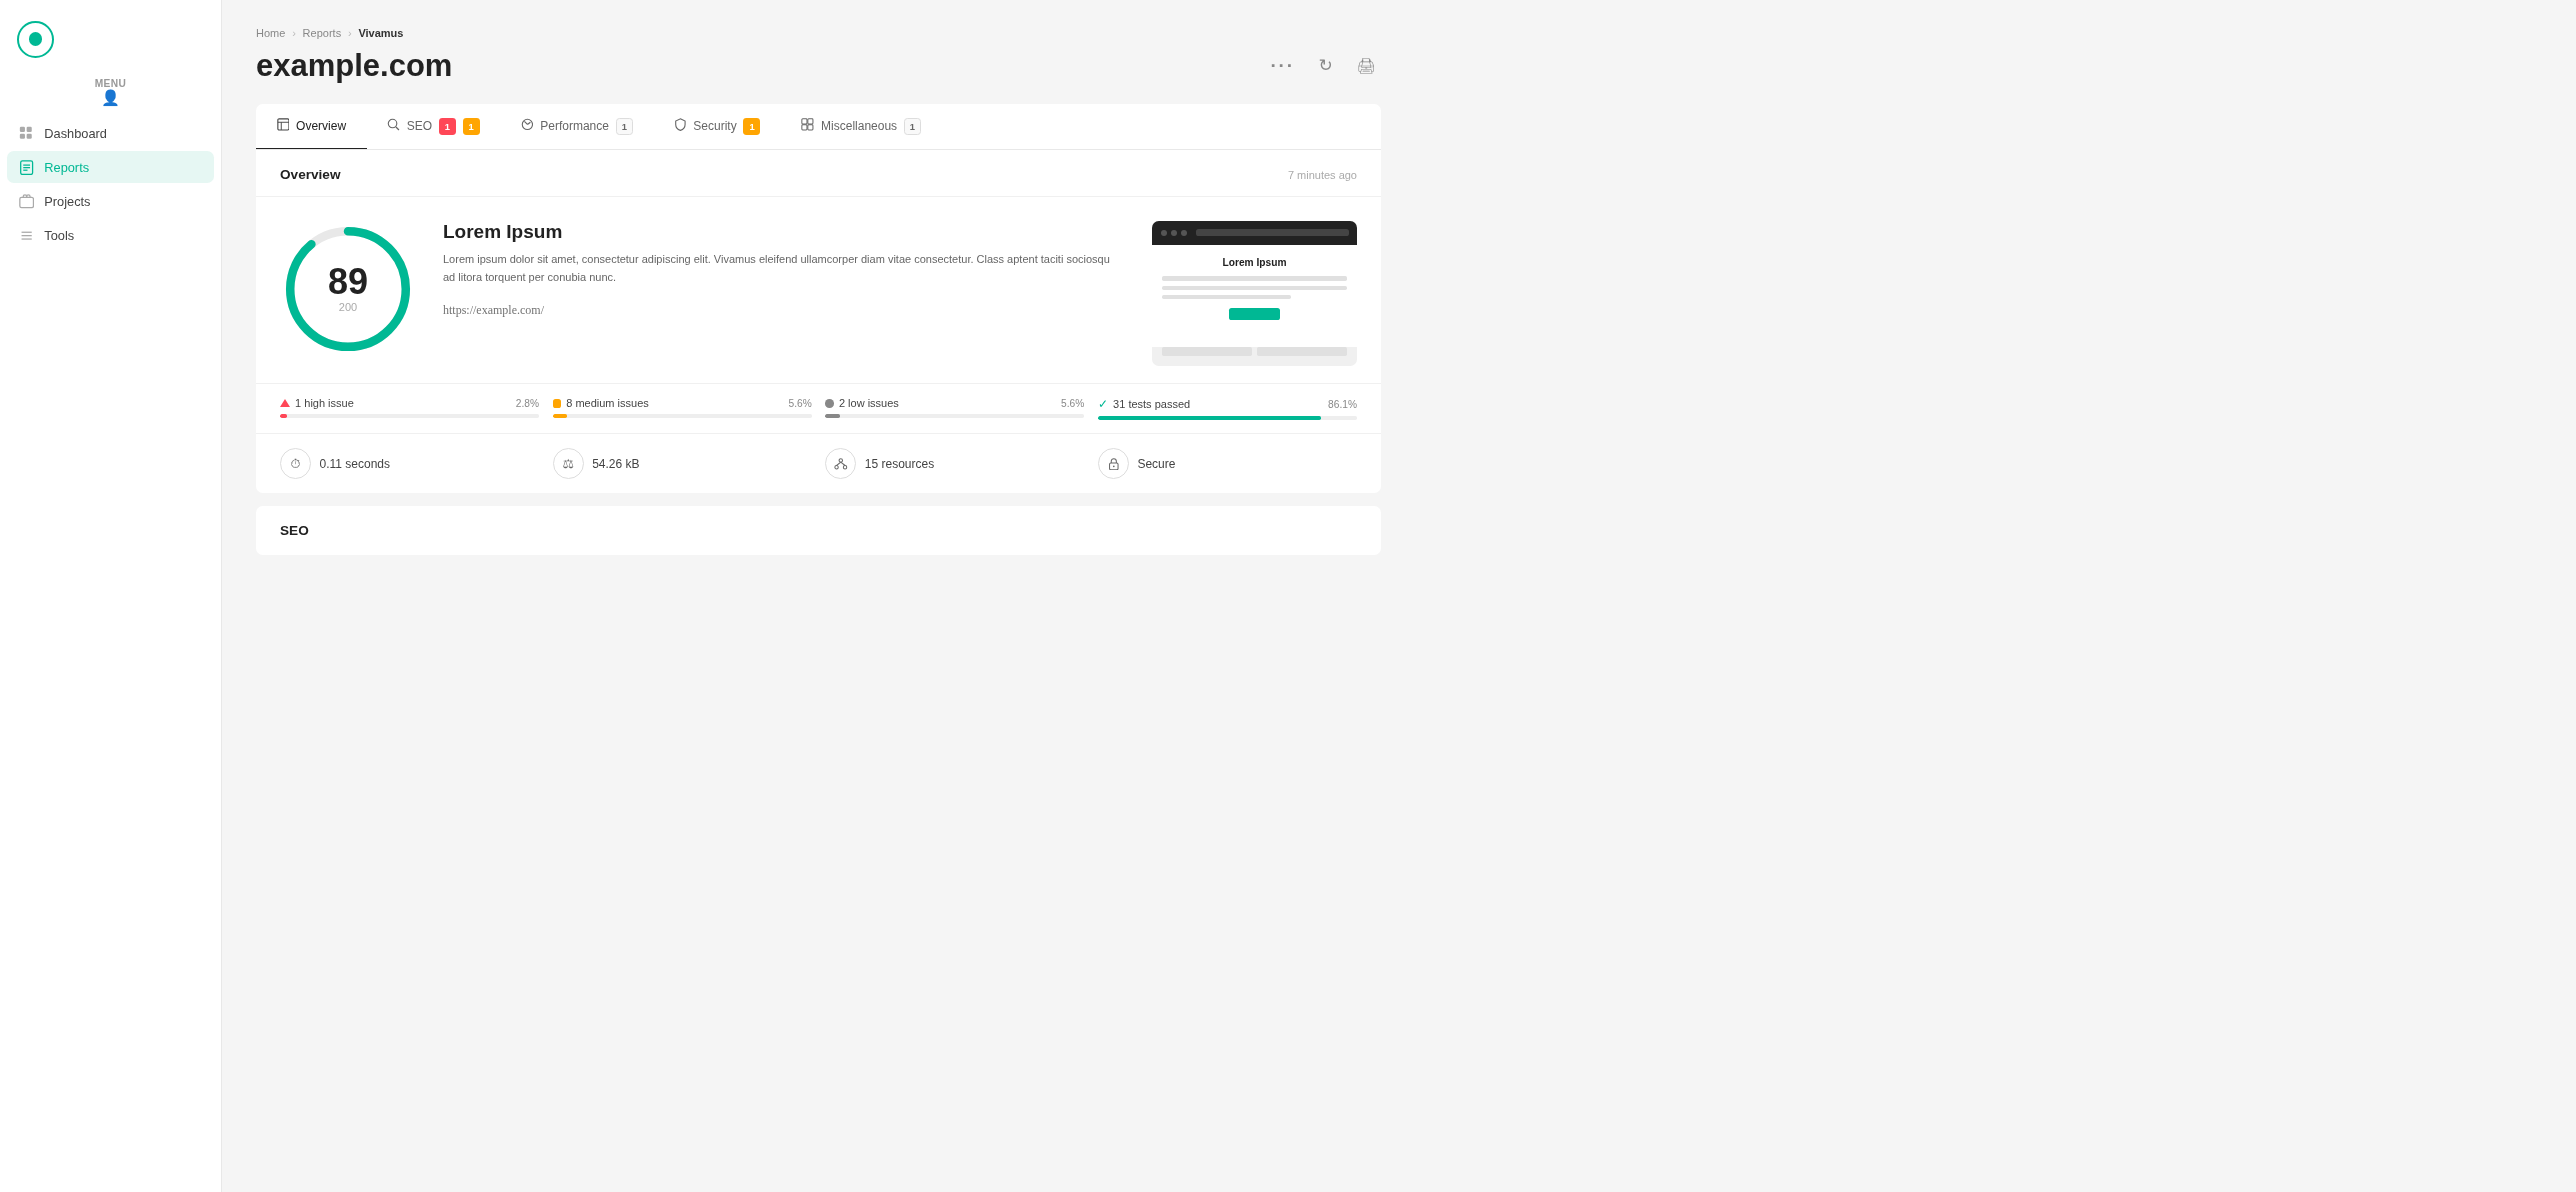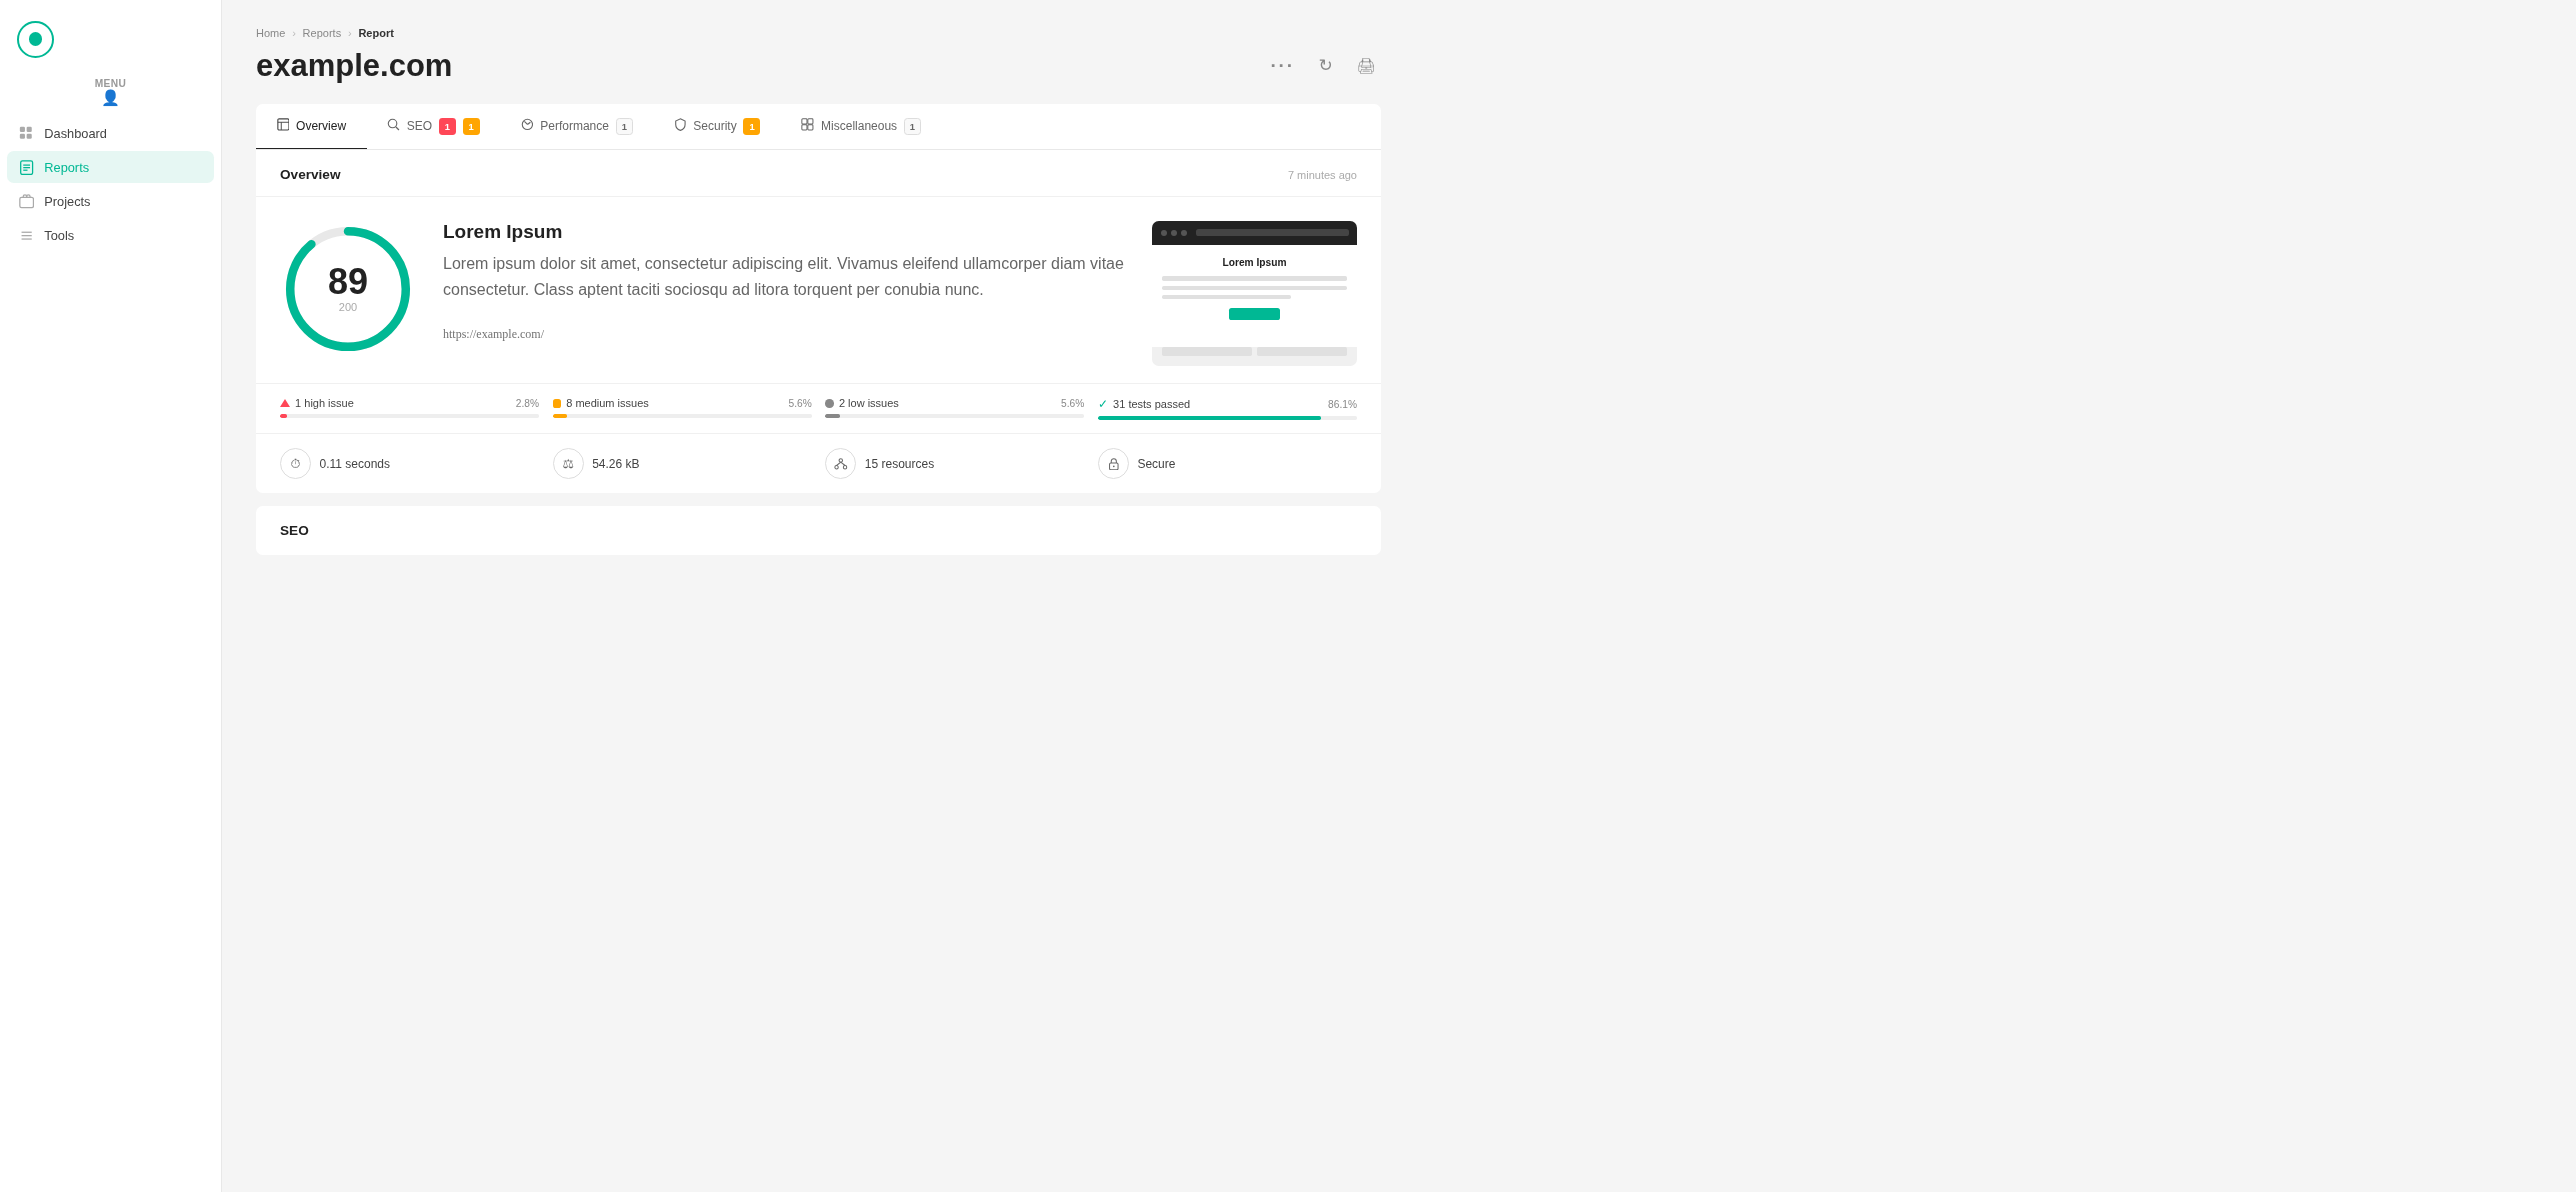--- a/index.html
+++ b/index.html
@@ -246,24 +246,24 @@
       flex: 1;
       min-width: 0;
     }
     .report-name {
       font-size: 19px;
       font-weight: 700;
       color: #222;
       margin-bottom: 8.5px;
     }
     .report-desc {
-      font-size: 16px;
+      font-size: 11px;
       color: #666;
       line-height: 1.6;
-      margin-bottom: 24px;
+      margin-bottom: 16px;
     }
     .report-link {
       font-size: 12px;
       color: #737373;
       text-decoration: none;
       font-family: Liberation Serif, serif;
     }
 
     
     .preview-thumb {
@@ -503,21 +503,21 @@
 </div>
 
 <div class="main">
   <div class="main-inner">
 
     <div class="breadcrumb">
       <span style="cursor:pointer;">Home</span>
       <span class="breadcrumb-sep">›</span>
       <span style="cursor:pointer;">Reports</span>
       <span class="breadcrumb-sep">›</span>
-      <span class="breadcrumb-active">Report</span>
+      <span class="breadcrumb-active">Vivamus</span>
     </div>
 
     <div class="page-header">
       <h1 class="page-title">example.com</h1>
       <div class="header-actions">
         <button class="header-action-btn">
           <span style="font-size:19px; letter-spacing:1.7px; font-weight:700;">···</span>
         </button>
         <button class="header-action-btn">
           <span style="font-size:17px;">↻</span>

